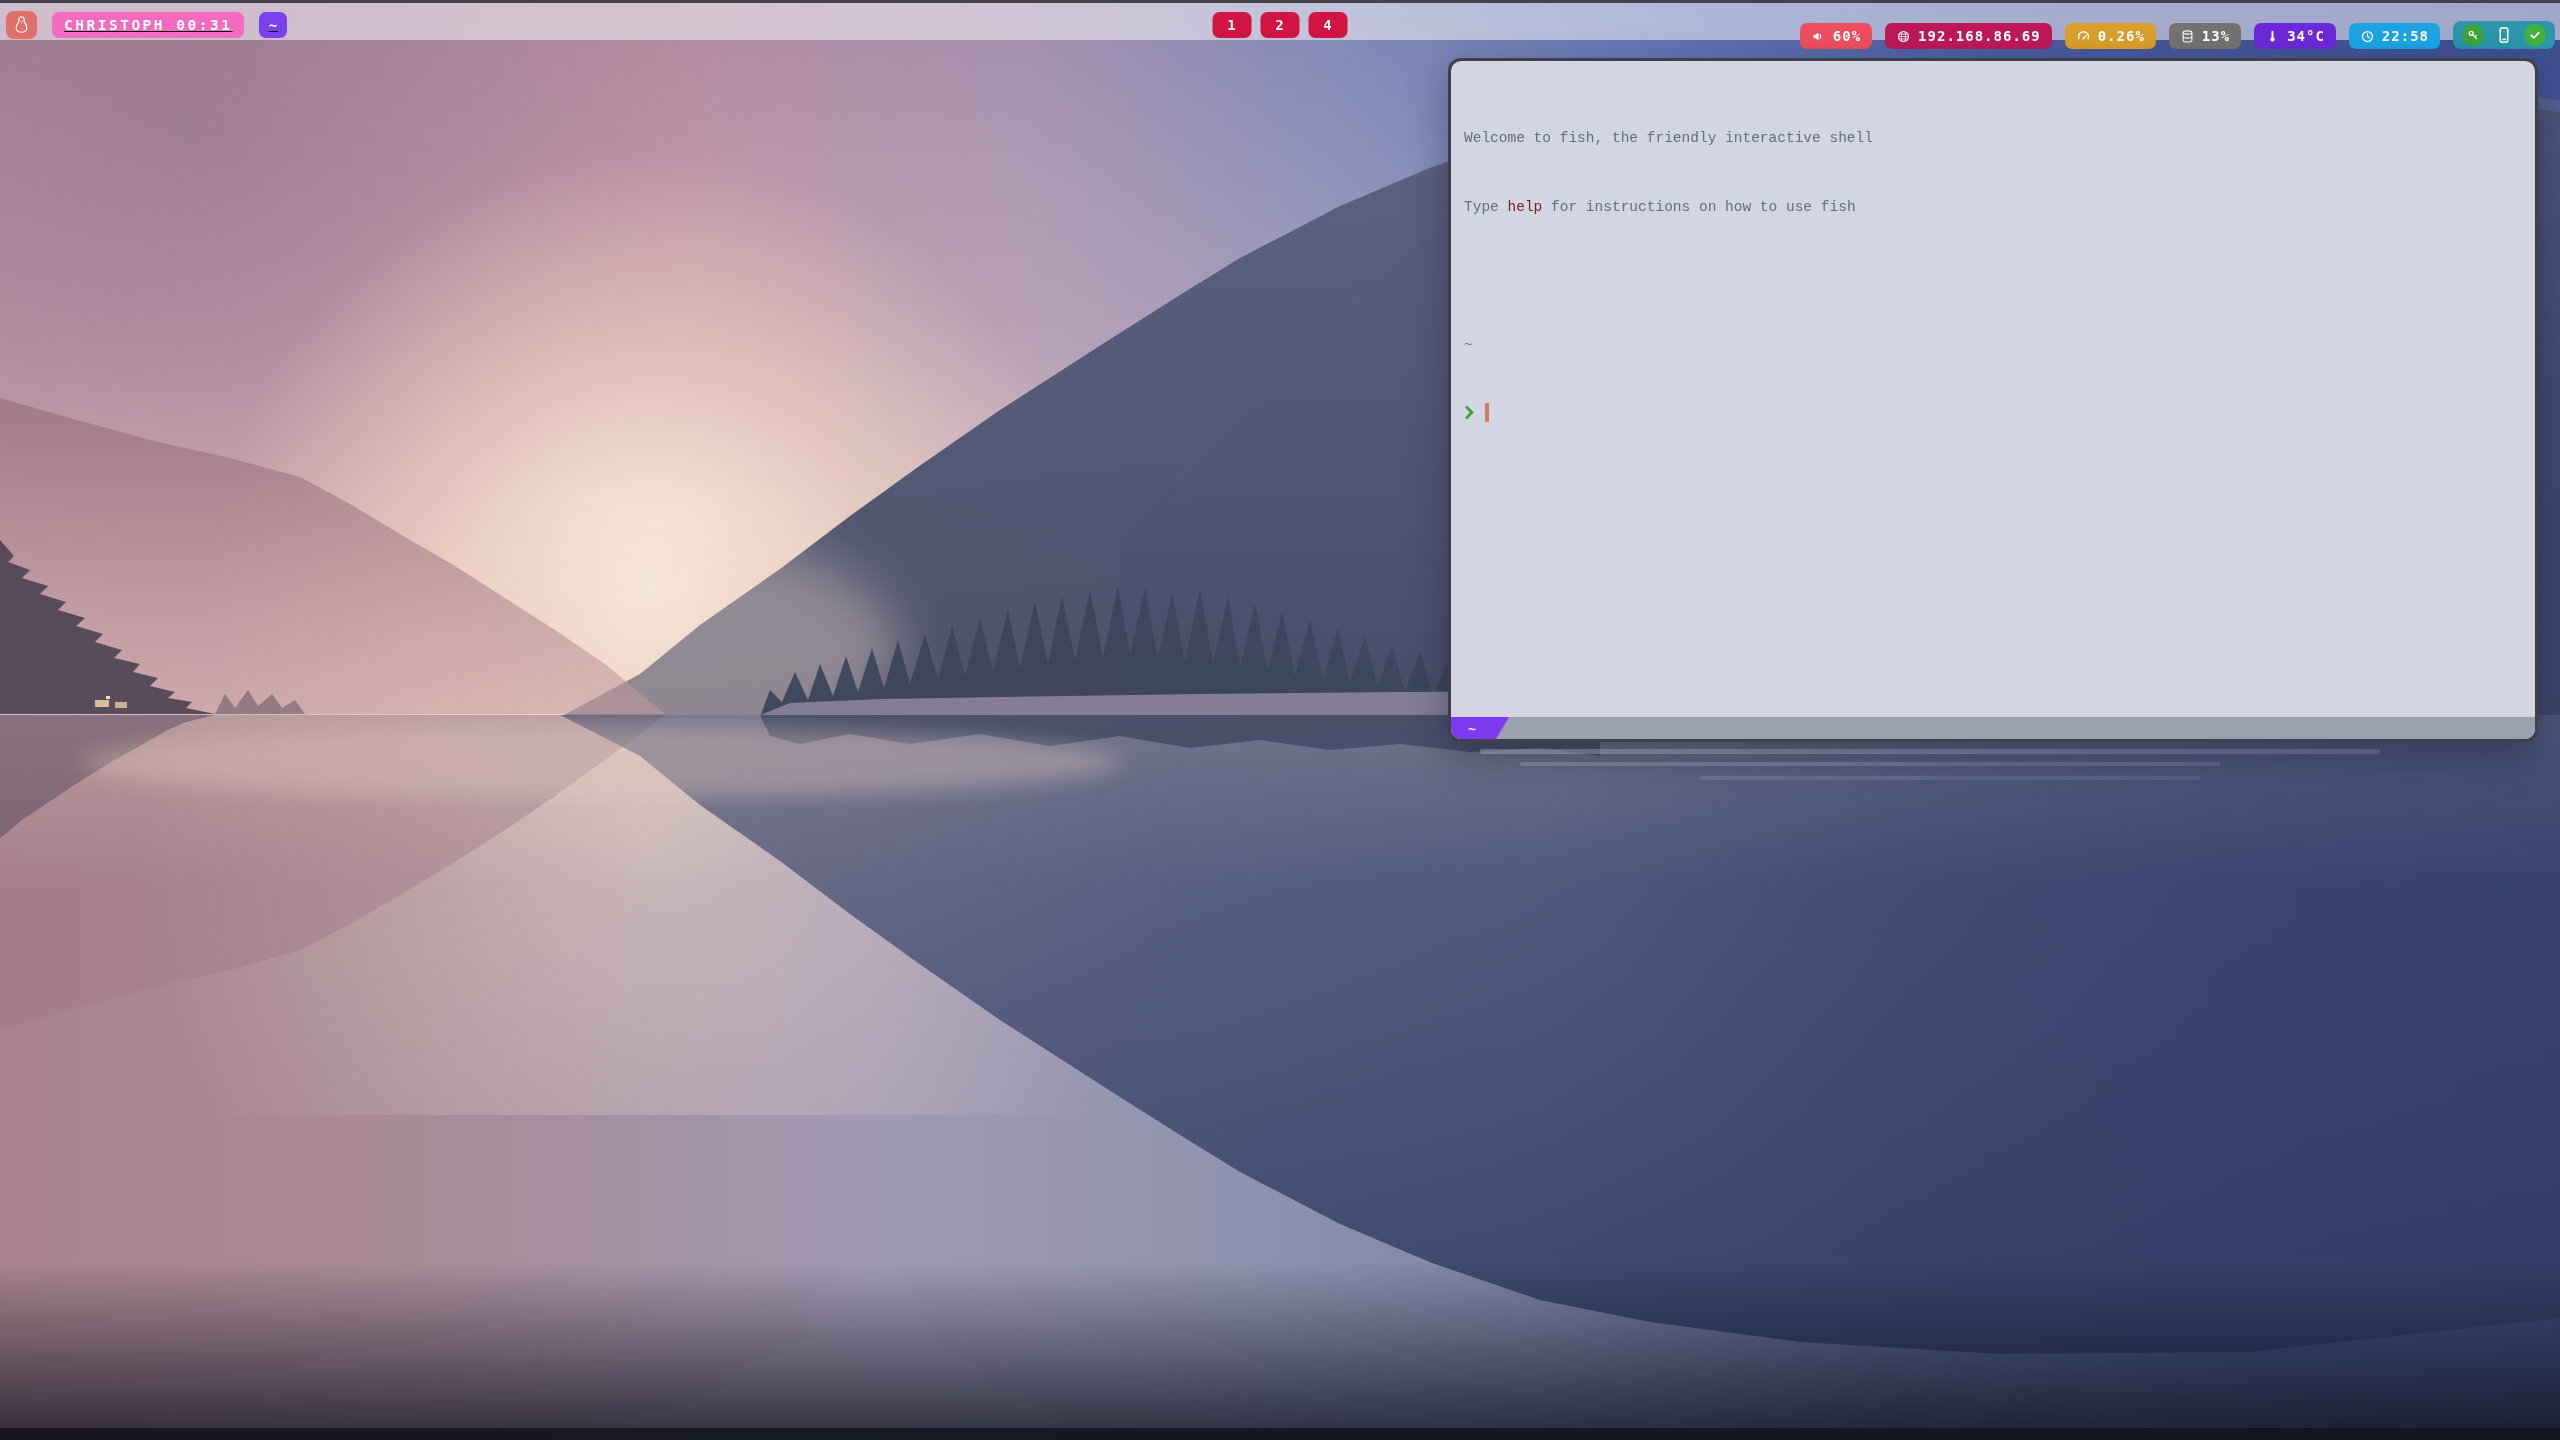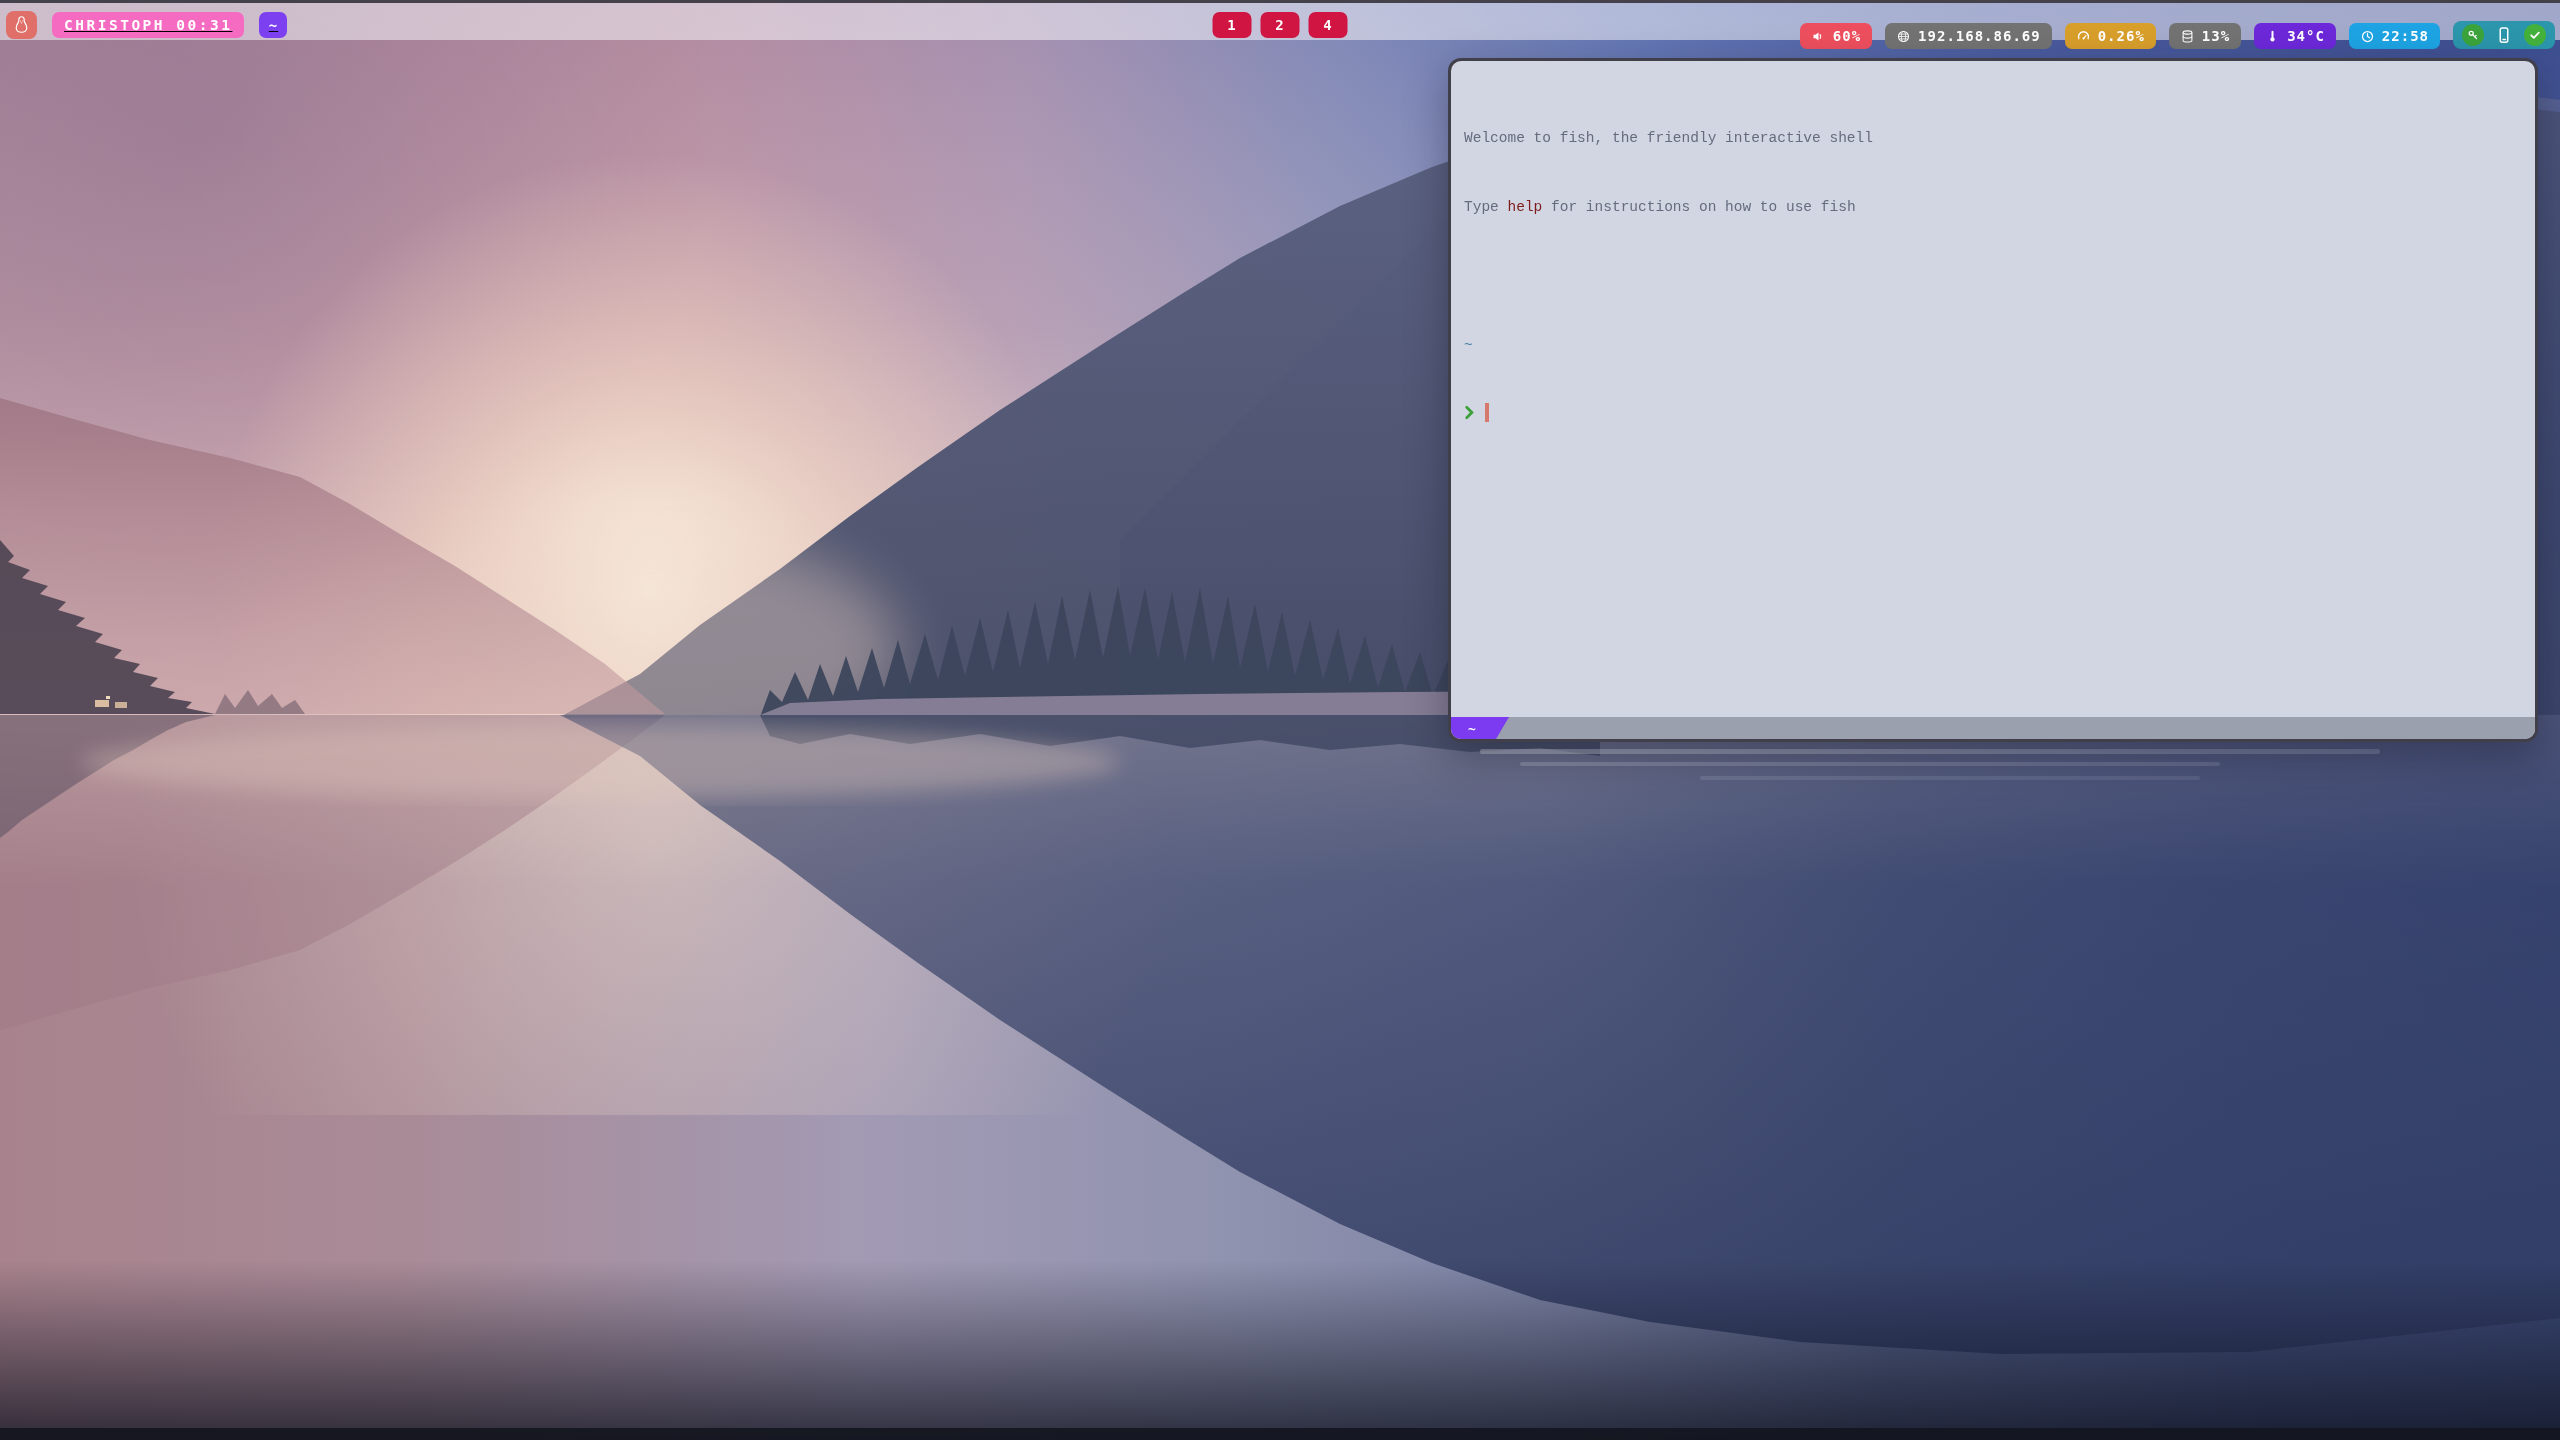--- a/index.html
+++ b/index.html
@@ -14,21 +14,21 @@
   .bar-center{position:absolute;left:50%;top:3px;height:37px;transform:translateX(-50%);display:flex;align-items:center;gap:9px;}
   .bar-right{position:absolute;right:5px;top:9px;height:37px;display:flex;align-items:flex-end;gap:13px;}
   .badge{height:26px;border-radius:7px;display:flex;align-items:center;justify-content:center;
          color:#fff;font-weight:bold;font-size:14px;letter-spacing:1px;padding:0 12px;box-sizing:border-box;}
   .launcher{width:31px;height:28px;padding:0;background:#df6f68;border-radius:8px;}
   .user-time{background:#f46bc1;letter-spacing:2.5px;font-size:14.5px;}
   .layout{background:#7c40f0;width:28px;padding:0;}
   .ws{min-width:39px;background:#d01543;padding:0 10px;}
   .module{gap:7px;padding:0 11px;}
   .module svg{width:15px;height:15px;flex:none;}
-  .m-volume{background:#ee4f5e}.m-network{background:#737373}.m-load{background:#d99f2b}
+  .m-volume{background:#ee4f5e}.m-network{background:#be185d}.m-load{background:#d99f2b}
   .m-memory{background:#737373}.m-temp{background:#6d28d9}.m-clock{background:#1ea4e4}
   .tray{height:28px;background:#2b96ac;border-radius:8px;display:flex;align-items:center;gap:9px;padding:0 9px;}
   .ticon{width:22px;height:22px;border-radius:50%;display:flex;align-items:center;justify-content:center;}
   .t-key{background:#3ca43c}.t-check{background:#43b13c}
   .t-phone{width:22px;height:22px;display:flex;align-items:center;justify-content:center;border-radius:0;background:transparent;}
 
   
   #terminal{position:absolute;left:1448px;top:58px;width:1090px;height:684px;box-sizing:border-box;
             background:#d2d6e2;border:3px solid #413f49;border-radius:13px;overflow:hidden;
             box-shadow:0 14px 42px rgba(18,18,34,0.35);}

